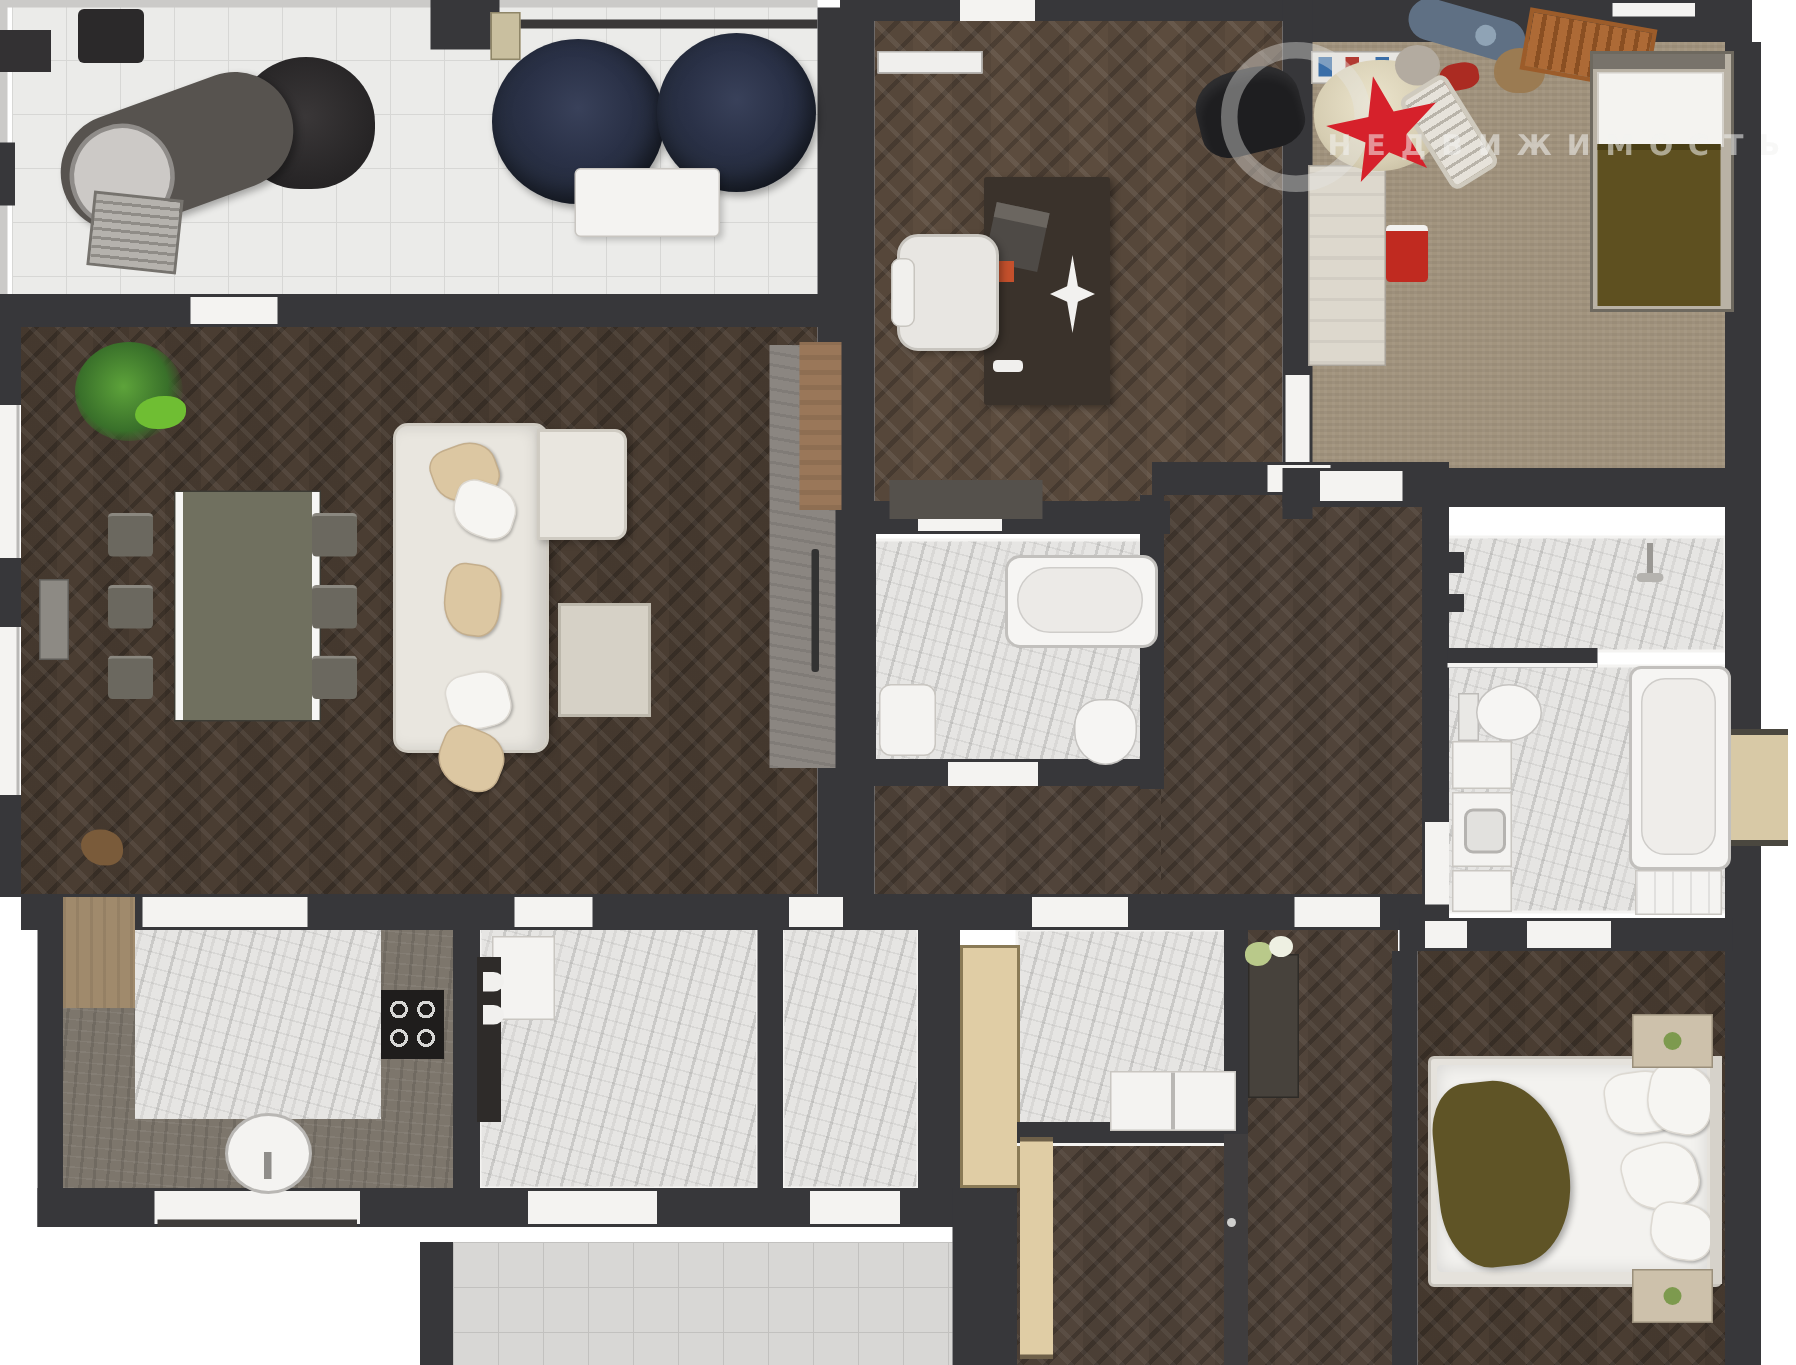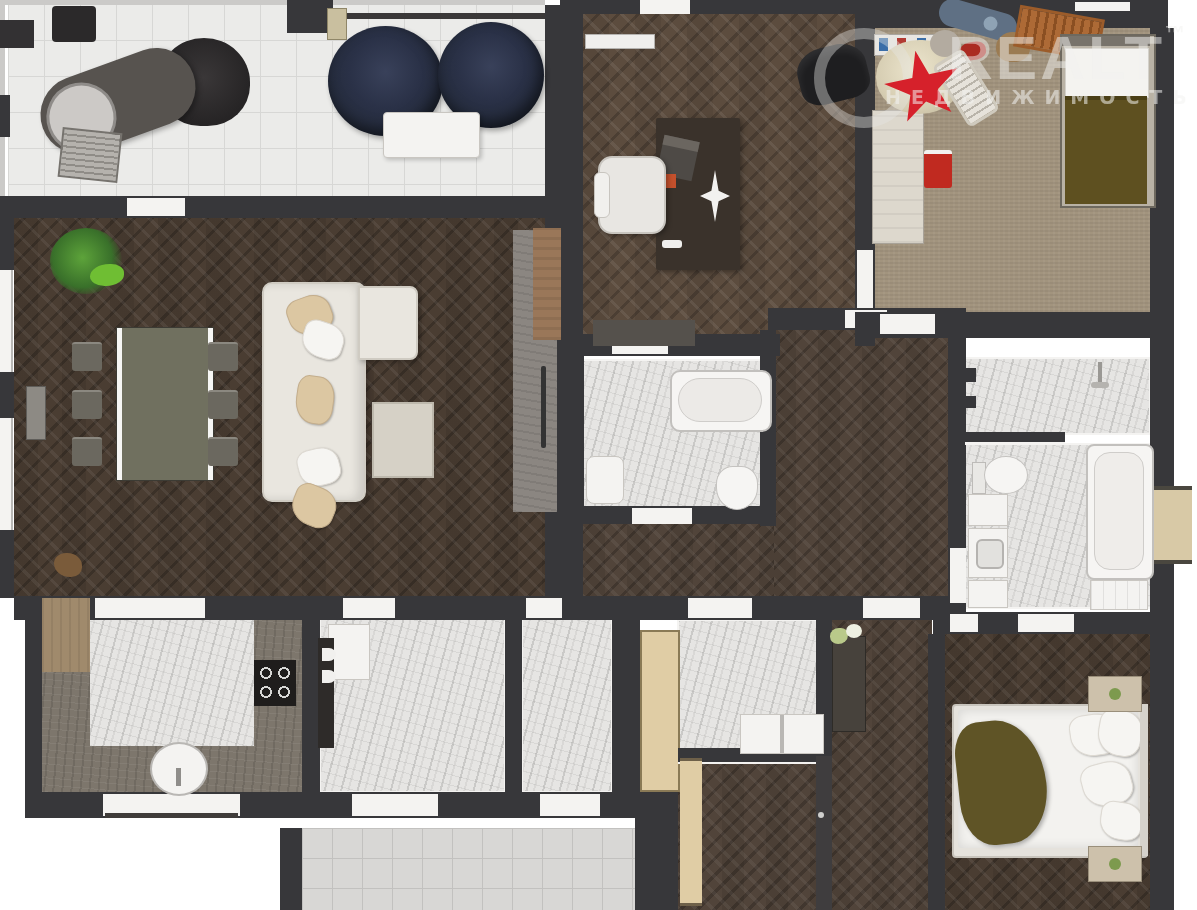--- a/index.html
+++ b/index.html
@@ -273,19 +273,16 @@
   <div class="abs" style="left:1088px;top:676px;width:52px;height:34px;background:var(--nightstand);border:1px solid #9a8f7b;">
     <div class="abs" style="left:20px;top:11px;width:12px;height:12px;background:#7d9a4e;border-radius:50%;"></div>
   </div>
   <div class="abs" style="left:1088px;top:846px;width:52px;height:34px;background:var(--nightstand);border:1px solid #9a8f7b;">
     <div class="abs" style="left:20px;top:11px;width:12px;height:12px;background:#7d9a4e;border-radius:50%;"></div>
   </div>
 
   <div id="watermark" class="abs" style="left:0;top:0;width:1197px;height:910px;z-index:20;">
     <div class="abs" style="left:814px;top:28px;width:78px;height:78px;border:11px solid rgba(230,230,228,0.4);border-radius:50%;"></div>
     <div class="star" style="left:884px;top:50px;width:78px;height:74px;transform:rotate(-12deg);"></div>
-    <div class="wm-text" style="left:948px;top:22px;font-size:62px;letter-spacing:3px;">
-      <span>REALT</span><span style="font-size:20px;vertical-align:top;">™</span>
-    </div>
     <div class="wm-text" style="left:885px;top:86px;font-size:19px;letter-spacing:10px;font-family:'DejaVu Sans', sans-serif;color:rgba(242,242,240,0.55);">НЕДВИЖИМОСТЬ</div>
   </div>
 
 </div>
 
 </body></html>

